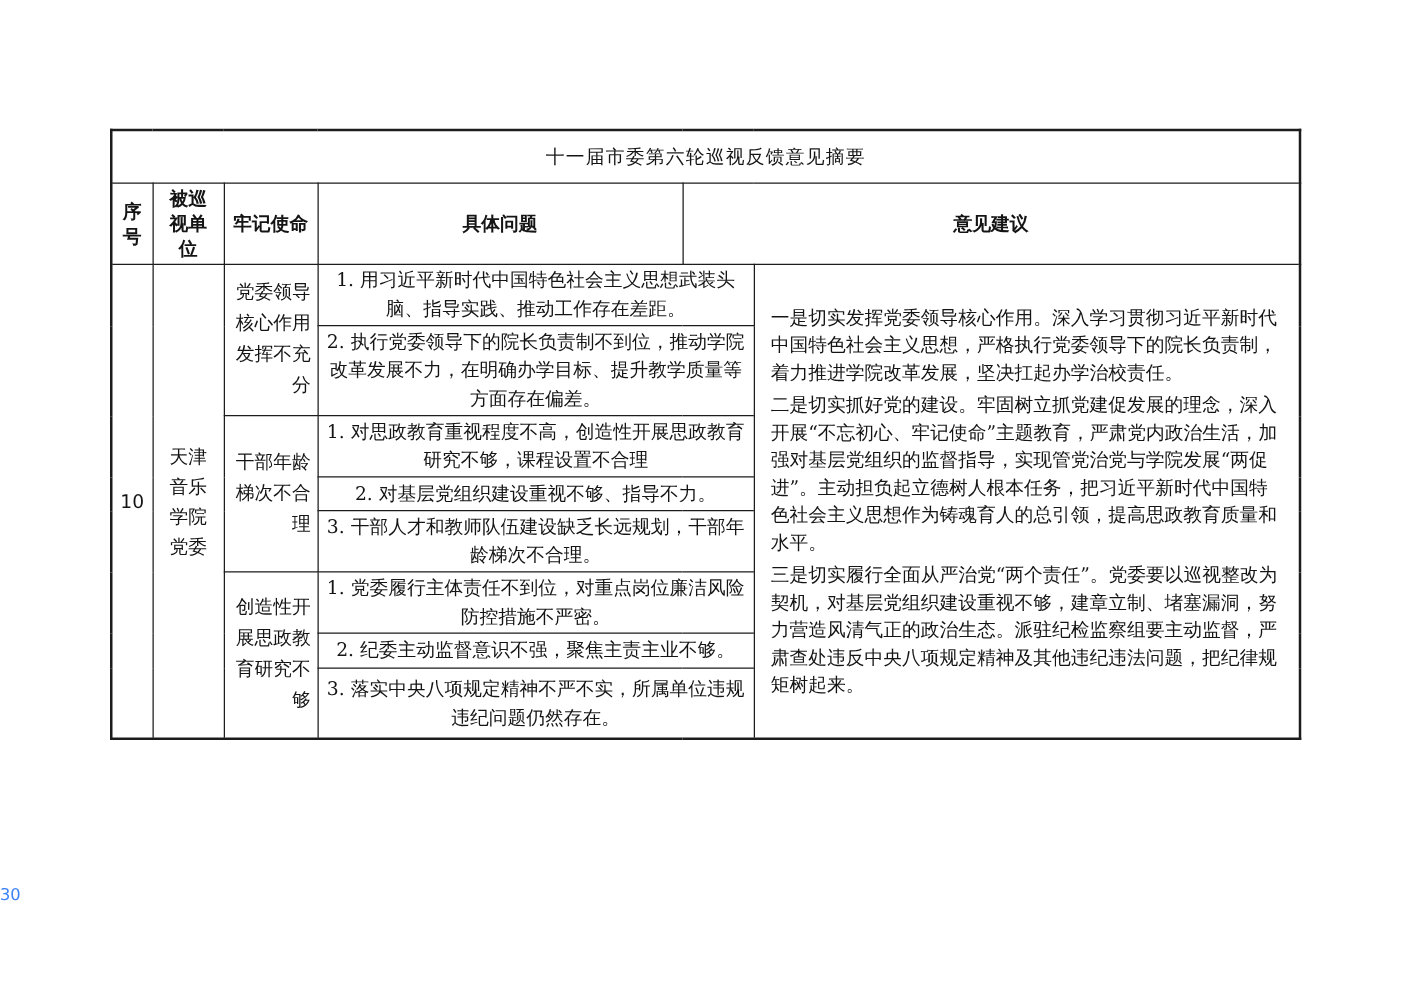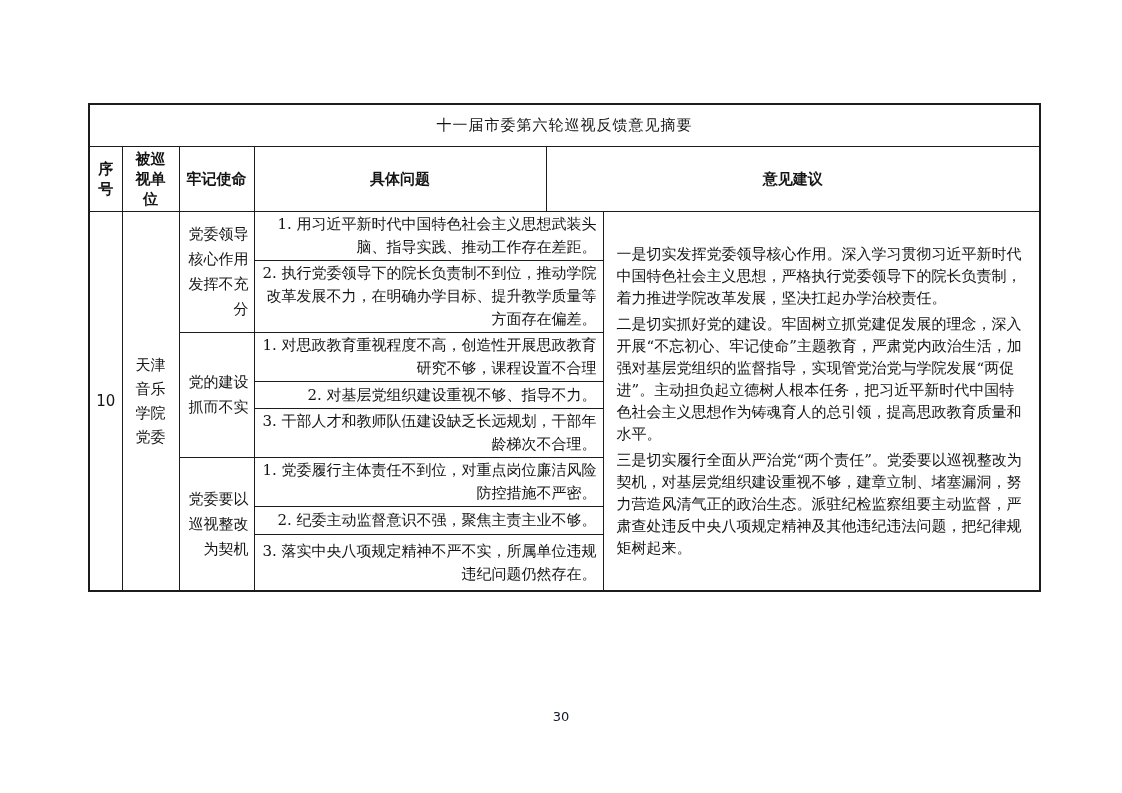--- a/index.html
+++ b/index.html
@@ -62,21 +62,21 @@
     line-height: 24px;
     padding: 0 2px;
   }
   td.fb-cell {
     text-align: right;
     line-height: 25px;
     padding: 1px 5px;
     font-family: Liberation Serif, serif;
   }
   td.prob-cell {
-    text-align: right;
+    text-align: center;
     line-height: 23px;
     padding: 1px 6px;
     margin-left: 44px;
   }
   td.sugg-cell {
     text-align: left;
     line-height: 22px;
     padding: 3px 9px;
   }
   td.sugg-cell p {
@@ -88,24 +88,24 @@
   tr.r4 td { height: 24px; }
   tr.r5 td { height: 45px; }
   tr.r6 td { height: 46px; }
   tr.r7 td { height: 25px; }
   tr.r8 td { height: 53px; }
   .page-number {
     position: absolute;
     left: 0;
     right: 0;
     top: 709px;
-    text-align: center;
+    text-align: left;
     font-size: 13px;
     font-family: "DejaVu Sans", sans-serif;
-    color: #0f172a;
+    color: #3b82f6;
   }
 </style>
 </head>
 <body>
 
 <div class="page">
 
   <table class="doc-table">
     <colgroup>
       <col style="width:33px">
@@ -145,34 +145,34 @@
         <p>二是切实抓好党的建设。牢固树立抓党建促发展的理念，深入开展“不忘初心、牢记使命”主题教育，严肃党内政治生活，加强对基层党组织的监督指导，实现管党治党与学院发展“两促进”。主动担负起立德树人根本任务，把习近平新时代中国特色社会主义思想作为铸魂育人的总引领，提高思政教育质量和水平。</p>
         <p>三是切实履行全面从严治党“两个责任”。党委要以巡视整改为契机，对基层党组织建设重视不够，建章立制、堵塞漏洞，努力营造风清气正的政治生态。派驻纪检监察组要主动监督，严肃查处违反中央八项规定精神及其他违纪违法问题，把纪律规矩树起来。</p>
       </td>
     </tr>
 
     <tr class="r2">
       <td class="prob-cell" colspan="2">2. 执行党委领导下的院长负责制不到位，推动学院改革发展不力，在明确办学目标、提升教学质量等方面存在偏差。</td>
     </tr>
 
     <tr class="r3">
-      <td class="fb-cell" rowspan="3">党的建设抓而不实</td>
+      <td class="fb-cell" rowspan="3">干部年龄梯次不合理</td>
       <td class="prob-cell" colspan="2">1. 对思政教育重视程度不高，创造性开展思政教育研究不够，课程设置不合理</td>
     </tr>
 
     <tr class="r4">
       <td class="prob-cell" colspan="2">2. 对基层党组织建设重视不够、指导不力。</td>
     </tr>
 
     <tr class="r5">
       <td class="prob-cell" colspan="2">3. 干部人才和教师队伍建设缺乏长远规划，干部年龄梯次不合理。</td>
     </tr>
 
     <tr class="r6">
-      <td class="fb-cell" rowspan="3">党委要以巡视整改为契机</td>
+      <td class="fb-cell" rowspan="3">创造性开展思政教育研究不够</td>
       <td class="prob-cell" colspan="2">1. 党委履行主体责任不到位，对重点岗位廉洁风险防控措施不严密。</td>
     </tr>
 
     <tr class="r7">
       <td class="prob-cell" colspan="2">2. 纪委主动监督意识不强，聚焦主责主业不够。</td>
     </tr>
 
     <tr class="r8">
       <td class="prob-cell" colspan="2">3. 落实中央八项规定精神不严不实，所属单位违规违纪问题仍然存在。</td>
     </tr>

